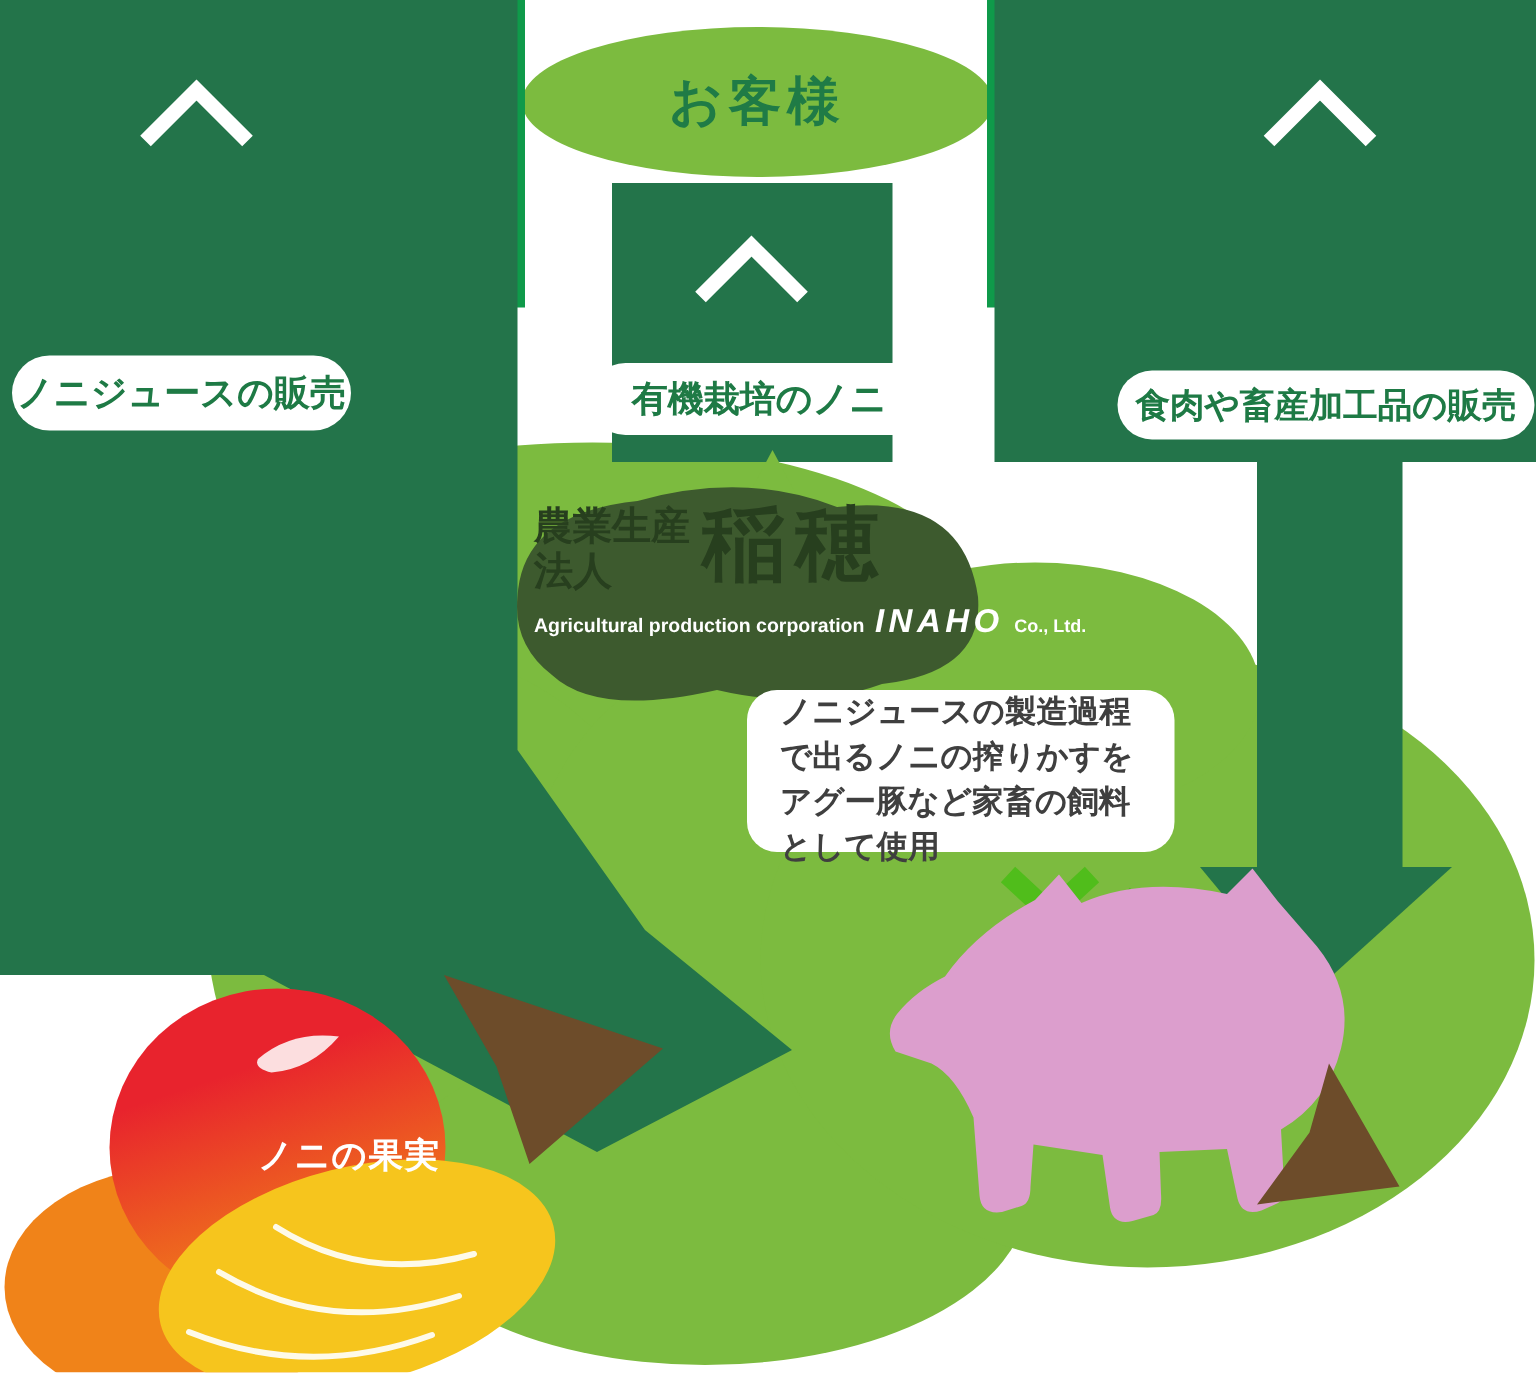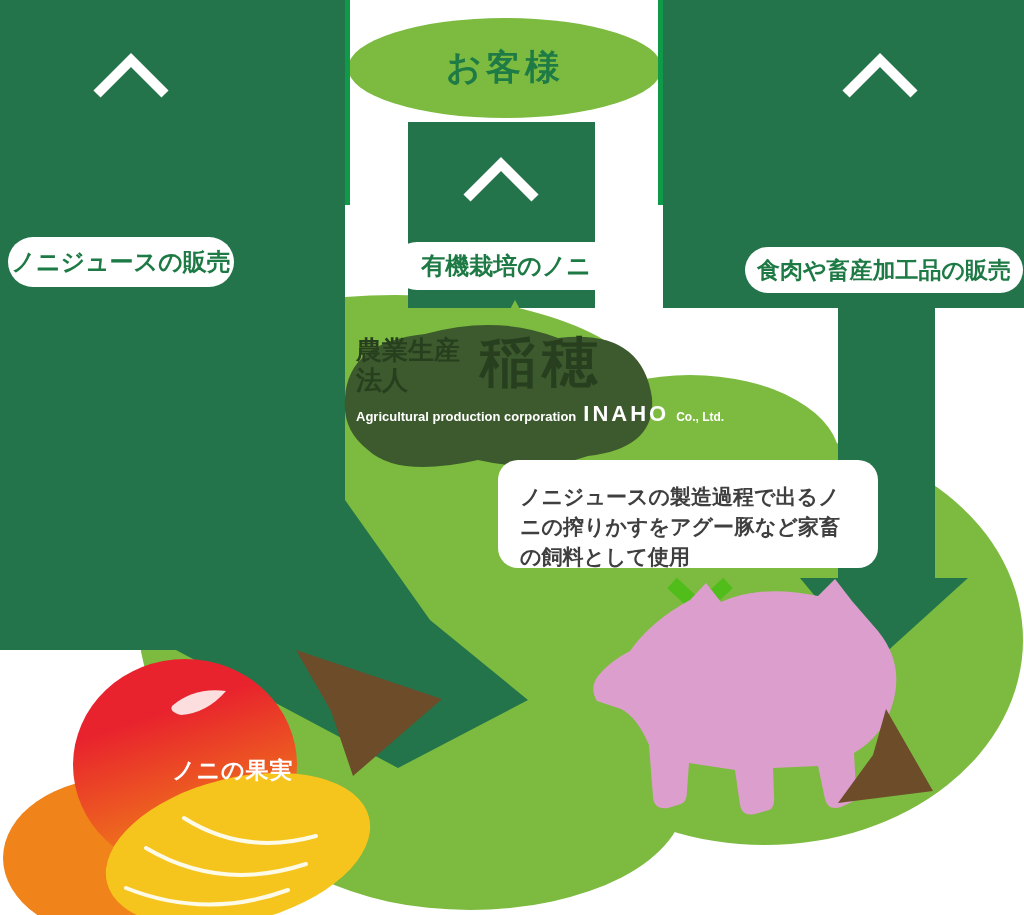--- a/index.html
+++ b/index.html
@@ -9,29 +9,29 @@
   .overlay{position:absolute;box-sizing:border-box;}
   .customer-label{left:348px;top:44px;width:314px;text-align:center;font-size:35px;font-weight:bold;color:#1f7b46;letter-spacing:4px;}
   .pill{background:#fff;border-radius:999px;display:flex;align-items:center;justify-content:center;font-weight:bold;white-space:nowrap;}
   .pill-green{color:#1e7a45;}
   .pill-dark{color:#3c3c3c;}
   #pill-juice{left:8px;top:237px;width:226px;height:50px;font-size:24px;}
   #pill-fruit{left:393px;top:242px;width:226px;height:48px;font-size:24px;}
   #pill-meat{left:745px;top:247px;width:278px;height:46px;font-size:23px;}
   #pill-raw{left:140px;top:452px;width:226px;height:50px;font-size:24px;}
   .note{background:#fff;border-radius:20px;color:#3f3f3f;font-weight:600;font-size:21px;line-height:30px;padding:10px 22px;}
-  #note-feed{left:498px;top:460px;width:380px;height:108px;padding-top:22px;}
+  #note-feed{left:498px;top:460px;width:285px;height:108px;padding-top:0;}
   #note-compost{left:348px;top:768px;width:364px;height:146px;}
   #logo{left:356px;top:336px;width:290px;}
-  .logo-jp{display:flex;align-items:flex-start;gap:12px;color:#273f1e;}
+  .logo-jp{display:flex;align-items:flex-start;color:#273f1e;}
   .logo-jp-small{width:112px;font-size:26px;line-height:1.15;font-weight:bold;}
   .logo-jp-large{font-size:56px;line-height:1.0;font-weight:bold;letter-spacing:6px;margin-top:-2px;}
   .logo-en{display:flex;align-items:baseline;gap:7px;color:#fff;margin-top:5px;white-space:nowrap;}
   .logo-en-prefix{font-size:13px;font-weight:bold;}
-  .logo-en-name{font-size:22px;font-weight:bold;letter-spacing:3px;}
+  .logo-en-name{font-size:22px;font-weight:bold;letter-spacing:3px;font-style:italic;}
   .logo-en-suffix{font-size:12px;font-weight:bold;}
   #noni-fruit-label{left:172px;top:755px;font-size:23px;font-weight:bold;color:#ffffff;letter-spacing:1px;}
 </style>
 </head>
 <body>
 
 <div class="stage">
 
   <svg width="1024" height="915" viewBox="0 0 1024 915">
     <defs>

